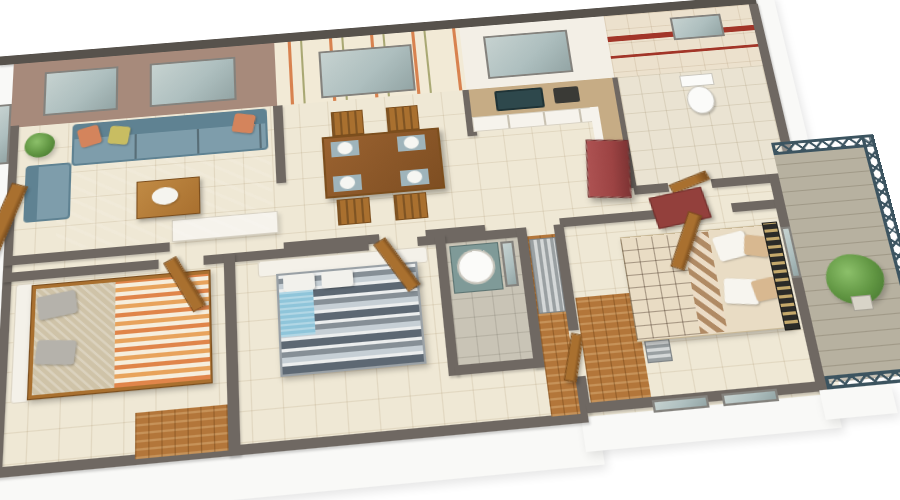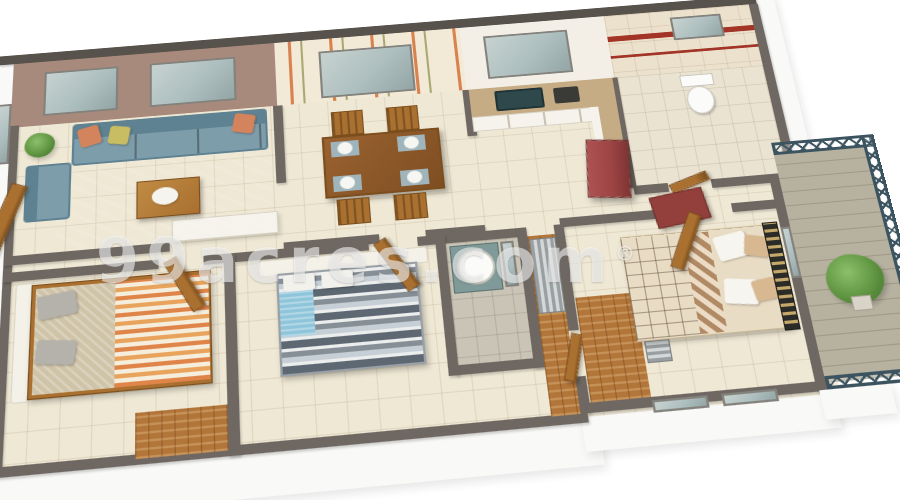--- a/index.html
+++ b/index.html
@@ -205,16 +205,13 @@
     <div style="left:707px;top:176px;width:88px;height:222px;background:var(--balcony-floor);
          background-image:repeating-linear-gradient(0deg,rgba(90,80,60,.25) 0 1px,transparent 1px 14px);"></div>
     <div class="lattice" style="left:707px;top:164px;width:95px;height:13px;"></div>
     <div class="lattice" style="left:792px;top:164px;width:12px;height:240px;"></div>
     <div class="lattice" style="left:707px;top:392px;width:97px;height:12px;"></div>
     <div class="plantblob" style="left:728px;top:282px;width:52px;height:48px;"></div>
     <div style="left:746px;top:322px;width:18px;height:14px;background:#d8d4c8;border:1px solid #a8a498;"></div>
     <div class="wf" style="left:700px;top:404px;width:62px;height:26px;"></div>
   </div>
 
-  <div class="watermark">
-    <span>99acres.com</span><sup>®</sup>
-  </div>
 </div>
 
 </body></html>

